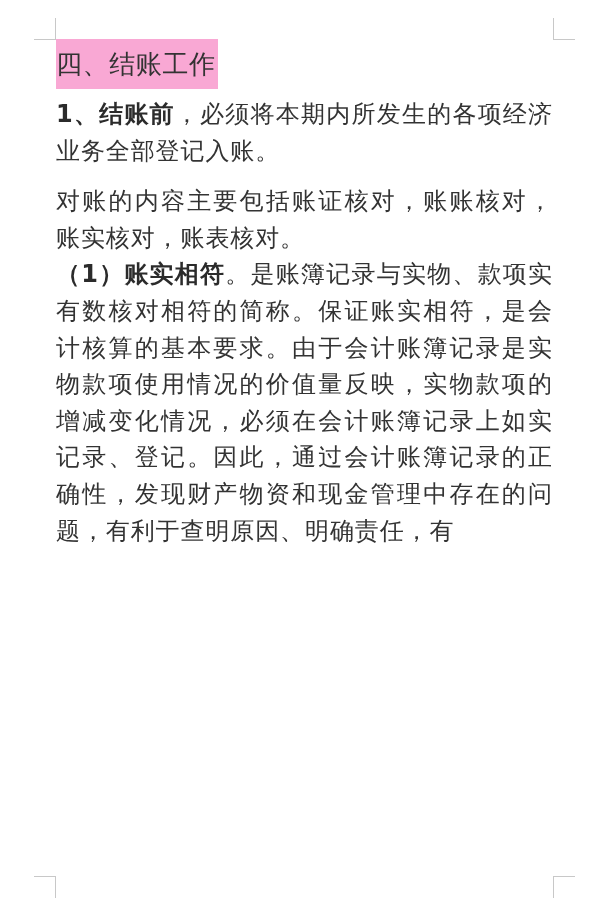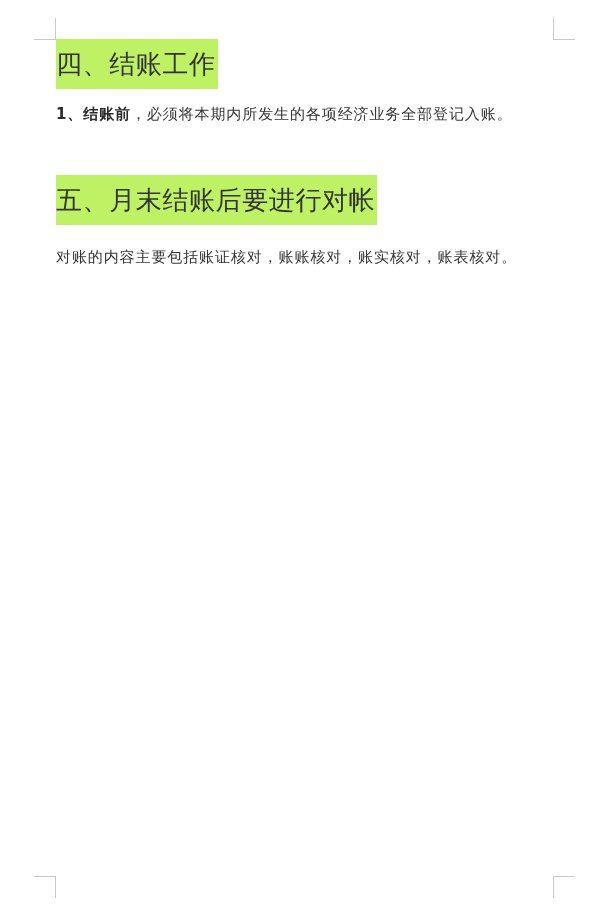--- a/index.html
+++ b/index.html
@@ -1,23 +1,23 @@
 <!DOCTYPE html>
 <html><head>
 <meta charset="utf-8">
 <style>
   html, body { margin: 0; padding: 0; background: #ffffff; }
   body { width: 614px; height: 918px; position: relative; overflow: hidden;
          font-family: "DejaVu Sans", "Liberation Sans", sans-serif; color: #333333; }
   .corner { position: absolute; background: #c8c8c8; }
   .page { position: absolute; left: 56px; top: 39px; width: 497px; }
-  .heading { display: inline-block; background: #bef264; color: #333333;
+  .heading { display: inline-block; background: #f9a8d4; color: #333333;
              font-size: 26px; line-height: 50px; height: 50px; padding: 0 2px 0 0;
              white-space: nowrap; letter-spacing: 0.6px; }
-  .para { font-size: 15px; line-height: 36.6px; margin: 0; text-align: justify;
+  .para { font-size: 24px; line-height: 36.6px; margin: 0; text-align: justify;
           text-align-last: left; letter-spacing: 0.9px; }
   .para b { font-weight: bold; color: #2b2b2b; }
   #h1 { margin-top: 0; }
   #p1 { margin-top: 7px; }
   #h2 { margin-top: 42px; }
   #p3 { margin-top: 14px; }
 </style>
 </head>
 <body>
 
@@ -29,17 +29,17 @@
 <div class="corner" style="left:34px; top:876px; width:22px; height:1px;"></div>
 <div class="corner" style="left:553px; top:876px; width:1px; height:22px;"></div>
 <div class="corner" style="left:553px; top:876px; width:22px; height:1px;"></div>
 
 <div class="page">
   <div class="heading" id="h1">四、结账工作</div>
 
   <p class="para" id="p1"><b>1、结账前</b><span>，必须将本期内所发生的各项经济业务全部登记入账。</span></p>
 
 
-  <div class="heading" id="h2">五、月末结账后要进行对帐</div>
 
   <p class="para" id="p3"><span>对账的内容主要包括账证核对，账账核对，账实核对，账表核对。</span></p>
 
+  <p class="para" id="p4"><b>（1）账实相符</b><span>。是账簿记录与实物、款项实有数核对相符的简称。保证账实相符，是会计核算的基本要求。由于会计账簿记录是实物款项使用情况的价值量反映，实物款项的增减变化情况，必须在会计账簿记录上如实记录、登记。因此，通过会计账簿记录的正确性，发现财产物资和现金管理中存在的问题，有利于查明原因、明确责任，有</span></p>
 </div>
 
 </body></html>

